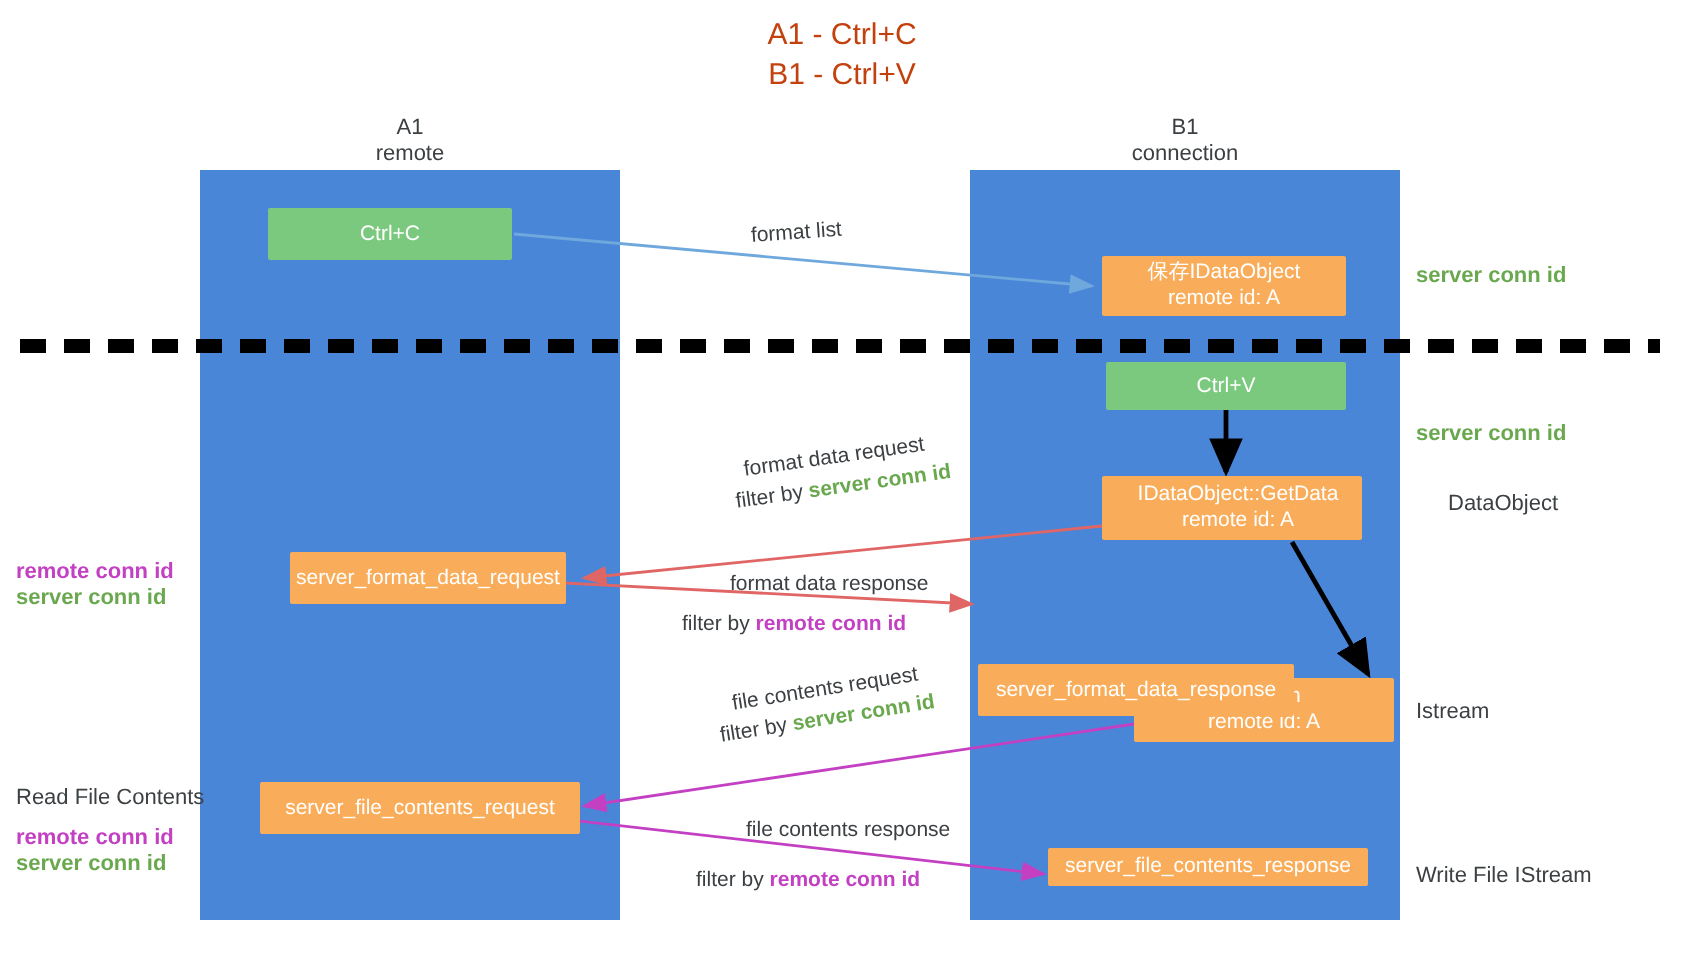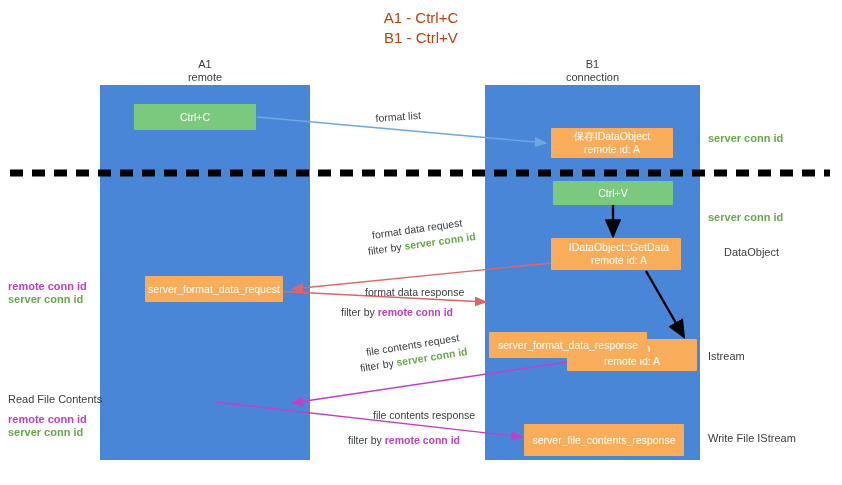--- a/index.html
+++ b/index.html
@@ -147,35 +147,36 @@
 
     <line x1="567" y1="362" x2="292" y2="403" stroke="#c340c3" stroke-width="1.4" marker-end="url(#ah-magenta)"></line>
 
     <line x1="215" y1="402" x2="522" y2="437" stroke="#c340c3" stroke-width="1.4" marker-end="url(#ah-magenta)"></line>
   </svg>
 
   <div class="node green" style="left:134px; top:104px; width:122px; height:26px;">Ctrl+C</div>
 
   <div class="node orange" style="left:145px; top:276px; width:138px; height:26px;">server_format_data_request</div>
 
+  <div class="node orange" style="left:130px; top:391px; width:160px; height:26px;">server_file_contents_request</div>
 
   <div class="node orange" style="left:551px; top:128px; width:122px; height:30px;">保存IDataObject
 remote id: A</div>
 
   <div class="node green" style="left:553px; top:181px; width:120px; height:24px;">Ctrl+V</div>
 
   <div class="node orange" style="left:551px; top:238px; width:130px; height:32px;padding-left:12px;">IDataObject::GetData
 remote id: A</div>
 
   <div class="node orange" style="left:567px; top:339px; width:130px; height:32px;">IStream
 remote id: A</div>
 
   <div class="node orange" style="left:489px; top:288px; width:158px; height:26px;margin-top:44px;">server_format_data_response</div>
 
-  <div class="node orange" style="left:524px; top:424px; width:160px; height:32px;">server_file_contents_response</div>
+  <div class="node orange" style="left:524px; top:424px; width:160px; height:19px;">server_file_contents_response</div>
 
   <svg id="divider" viewBox="0 0 842 485">
     <line x1="10" y1="173" x2="830" y2="173" stroke="#000000" stroke-width="7" stroke-dasharray="13 9" stroke-linecap="butt"></line>
   </svg>
 
   <div class="side-label c-green" style="left:708px; top:131px;">server conn id</div>
 
   <div class="side-label c-green" style="left:708px; top:210px;">server conn id</div>
 
   <div class="side-label c-dark" style="left:708px; top:245px;padding-left:16px;">DataObject</div>

